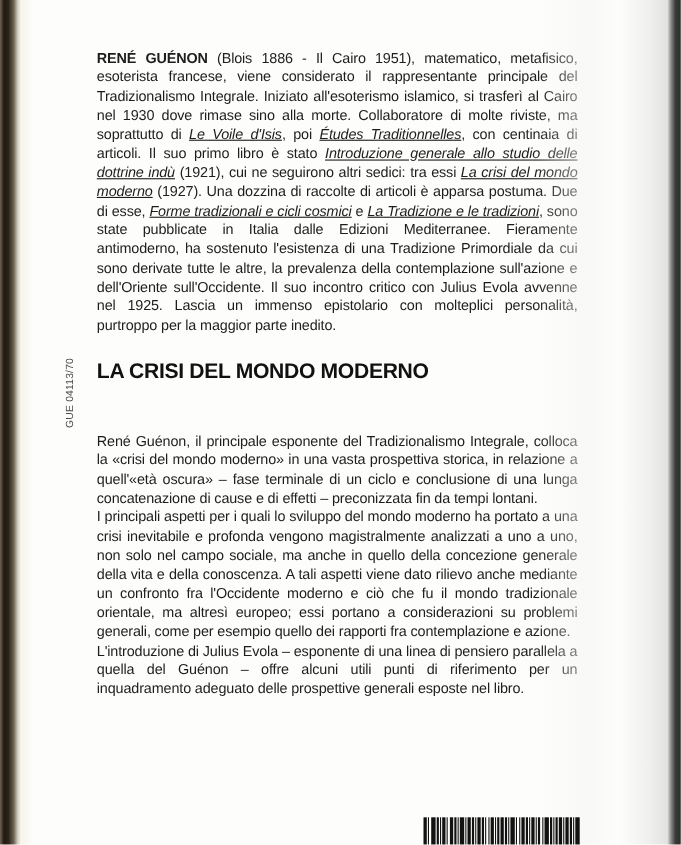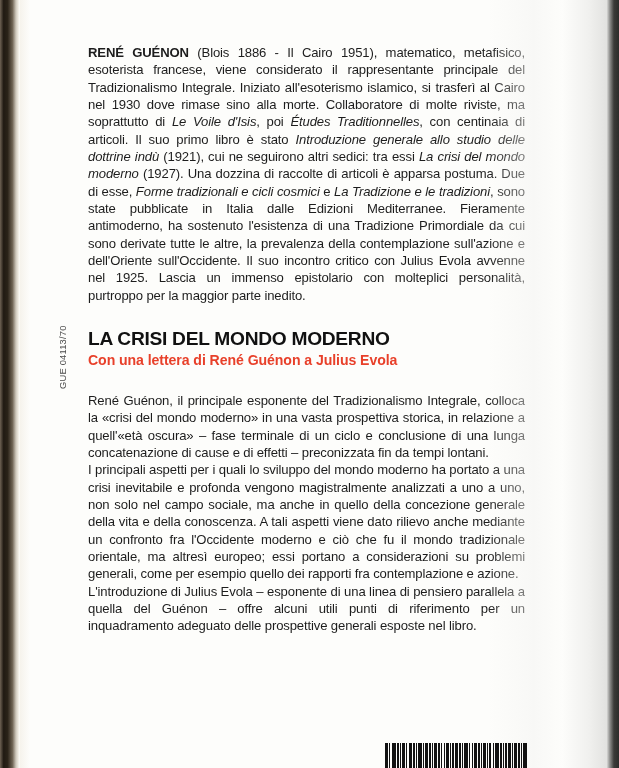--- a/index.html
+++ b/index.html
@@ -77,21 +77,21 @@
     font-size: 13.1px;
     line-height: 17.35px;
     color: #1d1d1d;
     text-align: justify;
     text-justify: inter-word;
     margin: 0;
     letter-spacing: -0.01em;
   }
   .blurb { position: absolute; top: 44px; width: 437px; }
   .blurb b { font-weight: 700; }
-  .blurb i, .descr i { font-style: italic; }
+  .blurb i, .descr i { font-style: italic; text-decoration: underline; }
 
   
   .titleblock {
     position: absolute;
     top: 328px;
     width: 437px;
   }
   .main-title {
     font-size: 19.2px;
     font-weight: 700;
@@ -157,21 +157,20 @@
   <div class="edge-right"></div>
 
   <div class="vcode">GUE 04113/70</div>
 
   <div class="content">
 
     <p class="blurb"><b>RENÉ GUÉNON</b><span> (Blois 1886 - Il Cairo 1951), matematico, metafisico, esoterista francese, viene considerato il rappresentante principale del Tradizionalismo Integrale. Iniziato all'esoterismo islamico, si trasferì al Cairo nel 1930 dove rimase sino alla morte. Collaboratore di molte riviste, ma soprattutto di </span><i>Le Voile d'Isis</i><span>, poi </span><i>Études Traditionnelles</i><span>, con centinaia di articoli. Il suo primo libro è stato </span><i>Introduzione generale allo studio delle dottrine indù</i><span> (1921), cui ne seguirono altri sedici: tra essi </span><i>La crisi del mondo moderno</i><span> (1927). Una dozzina di raccolte di articoli è apparsa postuma. Due di esse, </span><i>Forme tradizionali e cicli cosmici</i><span> e </span><i>La Tradizione e le tradizioni</i><span>, sono state pubblicate in Italia dalle Edizioni Mediterranee. Fieramente antimoderno, ha sostenuto l'esistenza di una Tradizione Primordiale da cui sono derivate tutte le altre, la prevalenza della contemplazione sull'azione e dell'Oriente sull'Occidente. Il suo incontro critico con Julius Evola avvenne nel 1925. Lascia un immenso epistolario con molteplici personalità, purtroppo per la maggior parte inedito.</span></p>
 
     <div class="titleblock">
       <h1 class="main-title">LA CRISI DEL MONDO MODERNO</h1>
-      <h2 class="sub-title">Con una lettera di René Guénon a Julius Evola</h2>
     </div>
 
     <div class="descr">
       <p>René Guénon, il principale esponente del Tradizionalismo Integrale, colloca la «crisi del mondo moderno» in una vasta prospettiva storica, in relazione a quell'«età oscura» – fase terminale di un ciclo e conclusione di una lunga concatenazione di cause e di effetti – preconizzata fin da tempi lontani.</p>
       <p>I principali aspetti per i quali lo sviluppo del mondo moderno ha portato a una crisi inevitabile e profonda vengono magistralmente analizzati a uno a uno, non solo nel campo sociale, ma anche in quello della concezione generale della vita e della conoscenza. A tali aspetti viene dato rilievo anche mediante un confronto fra l'Occidente moderno e ciò che fu il mondo tradizionale orientale, ma altresì europeo; essi portano a considerazioni su problemi generali, come per esempio quello dei rapporti fra contemplazione e azione.</p>
       <p>L'introduzione di Julius Evola – esponente di una linea di pensiero parallela a quella del Guénon – offre alcuni utili punti di riferimento per un inquadramento adeguato delle prospettive generali esposte nel libro.</p>
     </div>
 
   </div>
 

